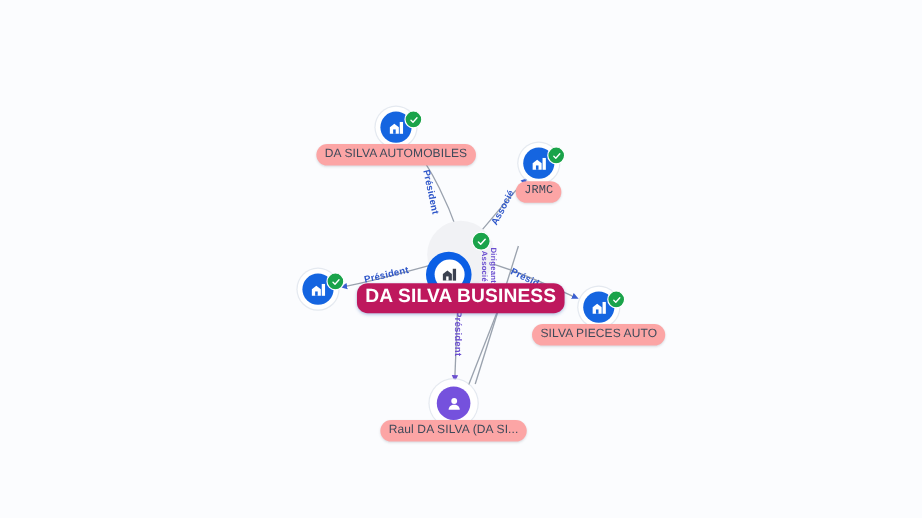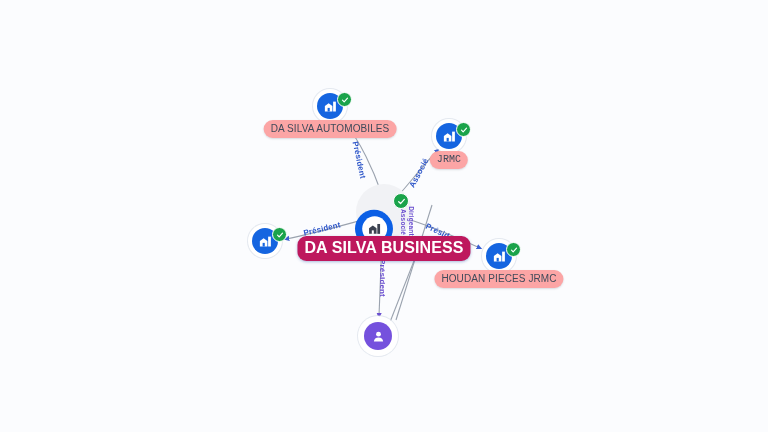--- a/index.html
+++ b/index.html
@@ -243,31 +243,32 @@
         <rect x="16.2" y="4.2" width="4.4" height="15.8" fill="#ffffff"></rect>
         <rect x="7.4" y="14.2" width="3.4" height="5.8" fill="#1565e0"></rect>
       </svg>
     </div>
     <div class="check" style="left:7px; top:-14px;">
       <svg width="8" height="8" viewBox="0 0 24 24" aria-hidden="true">
         <path d="M4.5 12.5l5 5 10-11" fill="none" stroke="#ffffff" stroke-width="3.4" stroke-linecap="round" stroke-linejoin="round"></path>
       </svg>
     </div>
   </div>
-  <div class="nlabel" style="left:499px; top:270px;">HOUDAN PIECES JRMC</div>
+  <div class="nlabel" style="left:499px; top:270px;">SILVA PIECES AUTO</div>
 
   <div class="node" style="left:378px; top:336px;">
     <div class="halo h-person"></div>
     <div class="disc person" style="width:28px; height:28px;">
       <svg width="15" height="15" viewBox="0 0 24 24" aria-hidden="true">
         <circle cx="12" cy="8.2" r="3.9" fill="#ffffff"></circle>
         <path d="M4.6 20c0-4.1 3.3-6.6 7.4-6.6s7.4 2.5 7.4 6.6z" fill="#ffffff"></path>
       </svg>
     </div>
   </div>
+  <div class="nlabel" style="left:378px; top:350px;">Raul DA SILVA (DA SI...</div>
 
   <div class="node" style="left:384px; top:212px;">
     <div class="halo h-center"></div>
     <div class="pin">
       <div class="pin-inner">
         <svg width="15" height="15" viewBox="0 0 24 24" aria-hidden="true">
           <path d="M3 20V11.2L9 6.6l6 4.6V20H3z" fill="#3c4250"></path>
           <rect x="16.2" y="4.2" width="4.4" height="15.8" fill="#3c4250"></rect>
           <rect x="7.4" y="14.4" width="3.2" height="5.6" fill="#ffffff"></rect>
         </svg>

